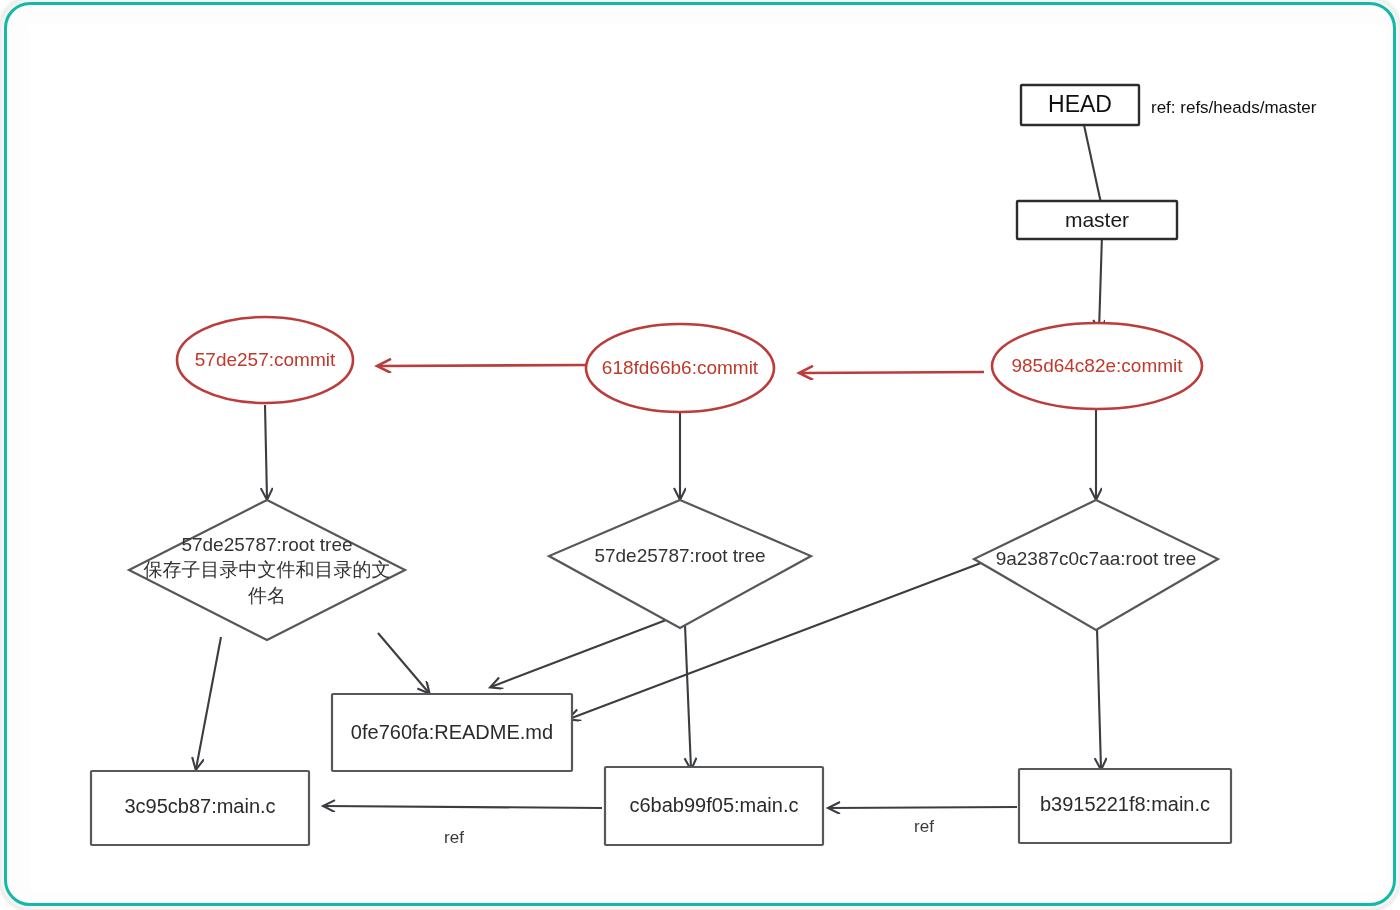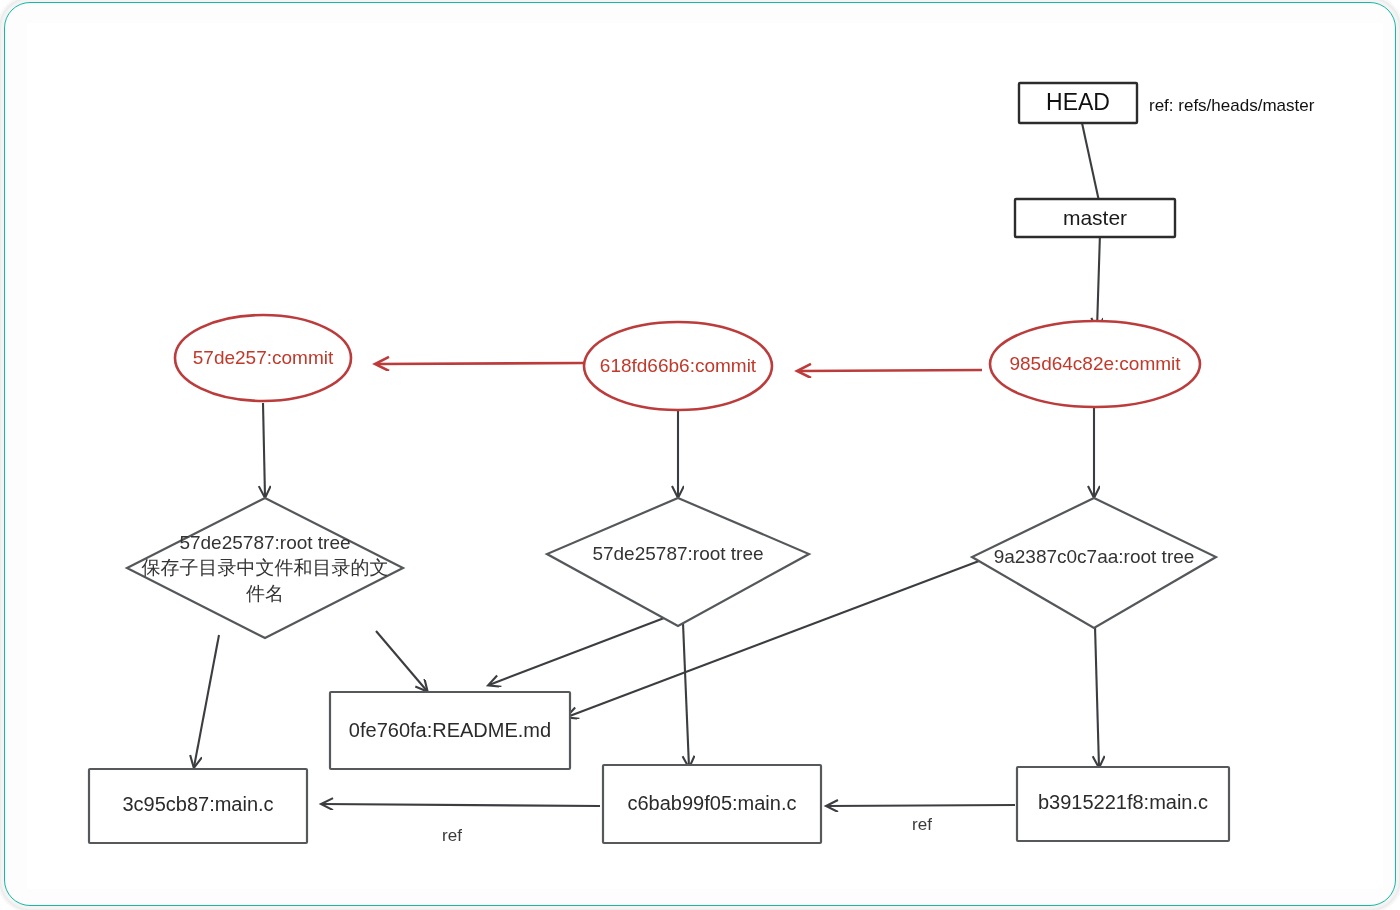--- a/index.html
+++ b/index.html
@@ -17,21 +17,21 @@
   }
   
   #board-frame {
     position: absolute;
     left: 4px;
     top: 2px;
     width: 1392px;
     height: 904px;
     border-radius: 26px;
     background: #fdfdfd;
-    border: 1px solid #14b8a6;
+    border: 3px solid #14b8a6;
     box-shadow:
       0 0 0 3px #f4f4f4,
       0 0 0 5px #ededed,
       0 0 0 7px #f7f7f7,
       0 1px 3px rgba(0,0,0,0.18);
     box-sizing: border-box;
     text-decoration: underline;
   }
   #board-canvas {
     position: absolute;

